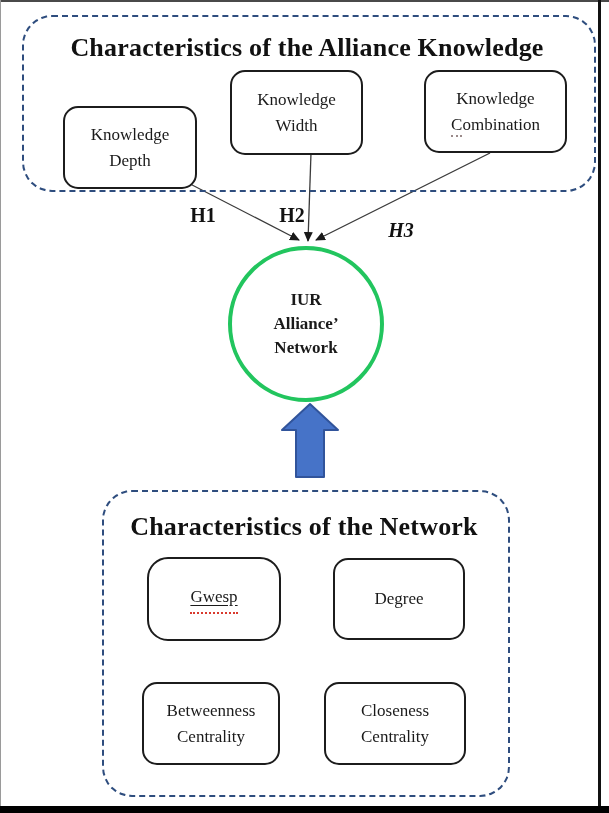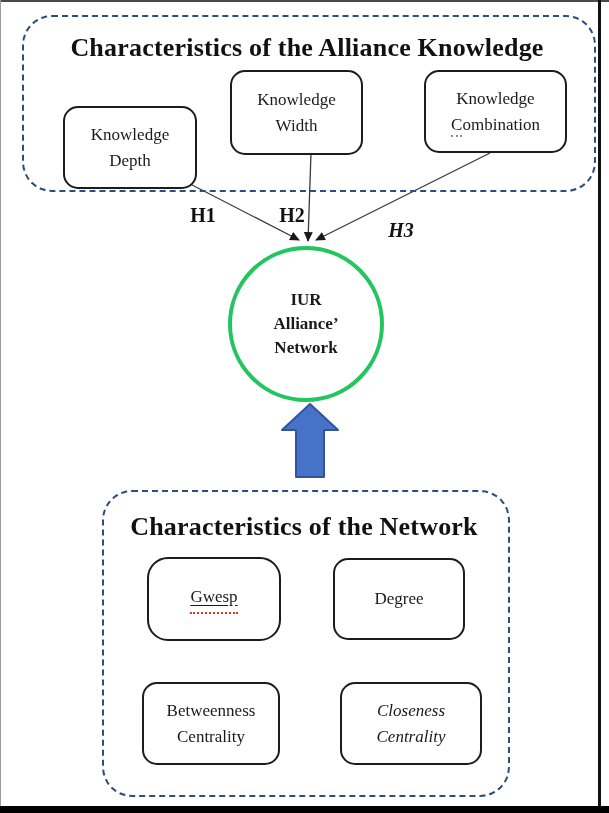--- a/index.html
+++ b/index.html
@@ -51,21 +51,21 @@
     line-height: 1.5;
     padding: 2px 6px;
     box-sizing: border-box;
   }
   .box-depth        { left:63px;  top:70px;  width:134px; height:83px;margin-top:36px; }
   .box-width        { left:230px; top:70px;  width:133px; height:85px; }
   .box-combination  { left:424px; top:70px;  width:143px; height:83px; }
   .box-gwesp        { left:147px; top:557px; width:134px; height:84px;border-radius:21px; }
   .box-degree       { left:333px; top:558px; width:132px; height:82px; }
   .box-betweenness  { left:142px; top:682px; width:138px; height:83px; }
-  .box-closeness    { left:340px; top:682px; width:142px; height:83px;font-style:italic; }
+  .box-closeness    { left:324px; top:682px; width:142px; height:83px; }
 
   .h-label {
     position: absolute;
     font-weight: bold;
     font-size: 20px;
     width: 36px;
     text-align: center;
     color: #111;
     background: transparent;
   }

